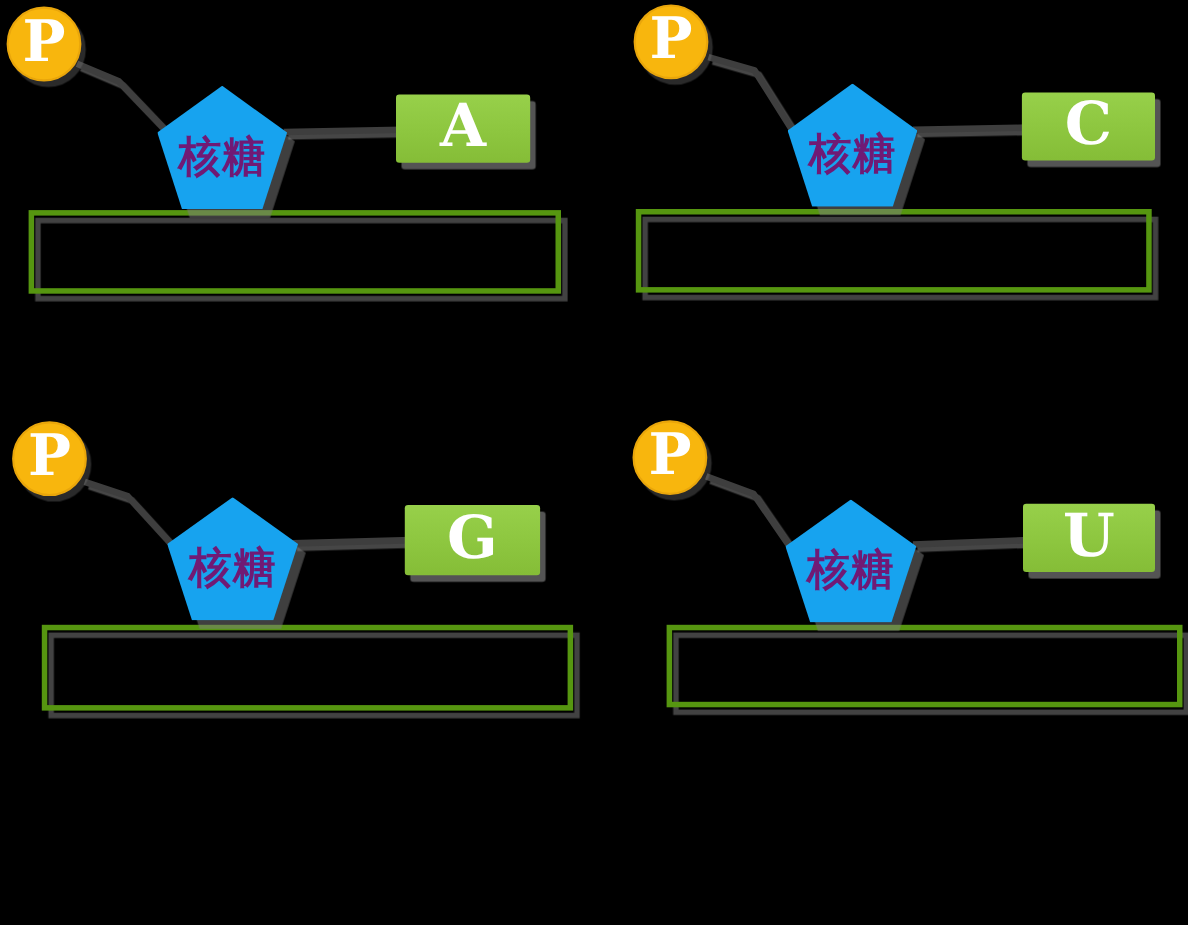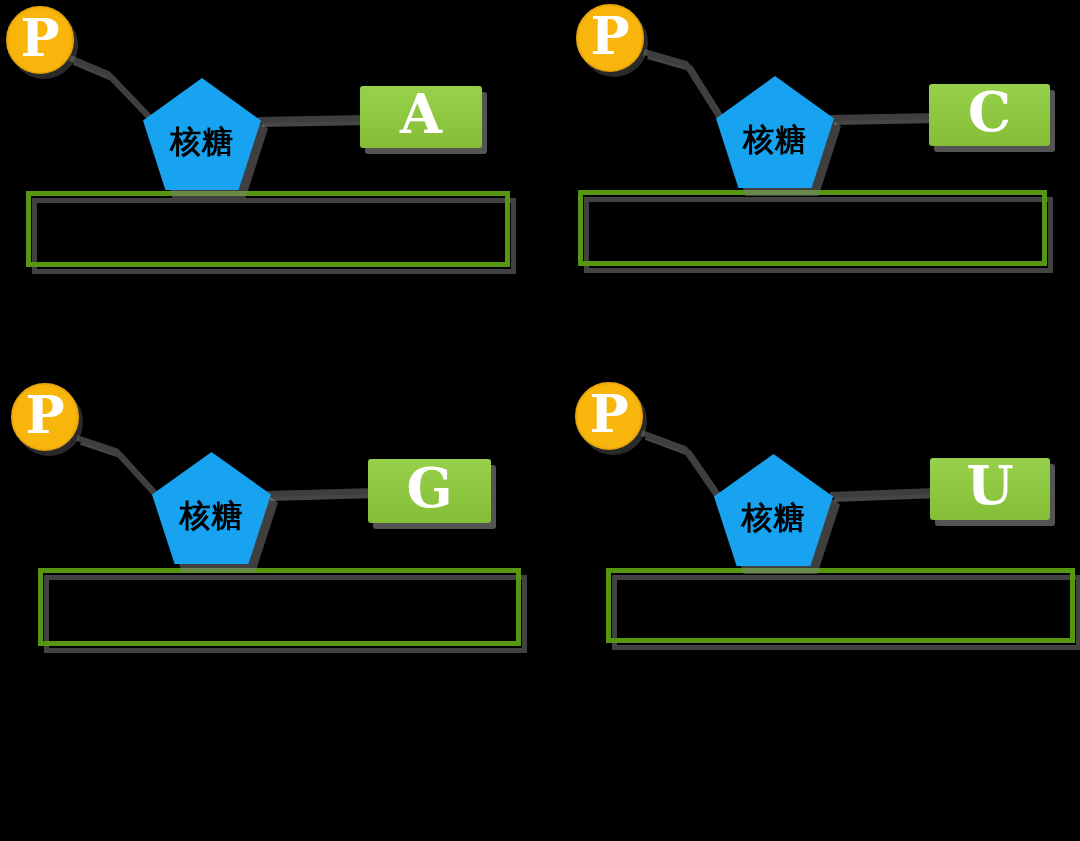--- a/index.html
+++ b/index.html
@@ -63,24 +63,24 @@
   }
   .pent {
     width: 100%; height: 100%;
     background: #17a3ef;
     clip-path: polygon(50% 0%, 100% 38%, 81% 100%, 19% 100%, 0% 38%);
     display: flex;
     align-items: center;
     justify-content: center;
   }
   .pent span {
-    color: #000000;
+    color: #701a75;
     font-family: "DejaVu Sans", sans-serif;
     font-weight: bold;
-    font-size: 31px;
+    font-size: 39px;
     letter-spacing: 1px;
     transform: translateY(8px);
   }
 
   
   .base {
     position: absolute;
     background: linear-gradient(180deg, #97d04a 0%, #8dc63f 55%, #85bd37 100%);
     border-radius: 3px;
     display: flex;

